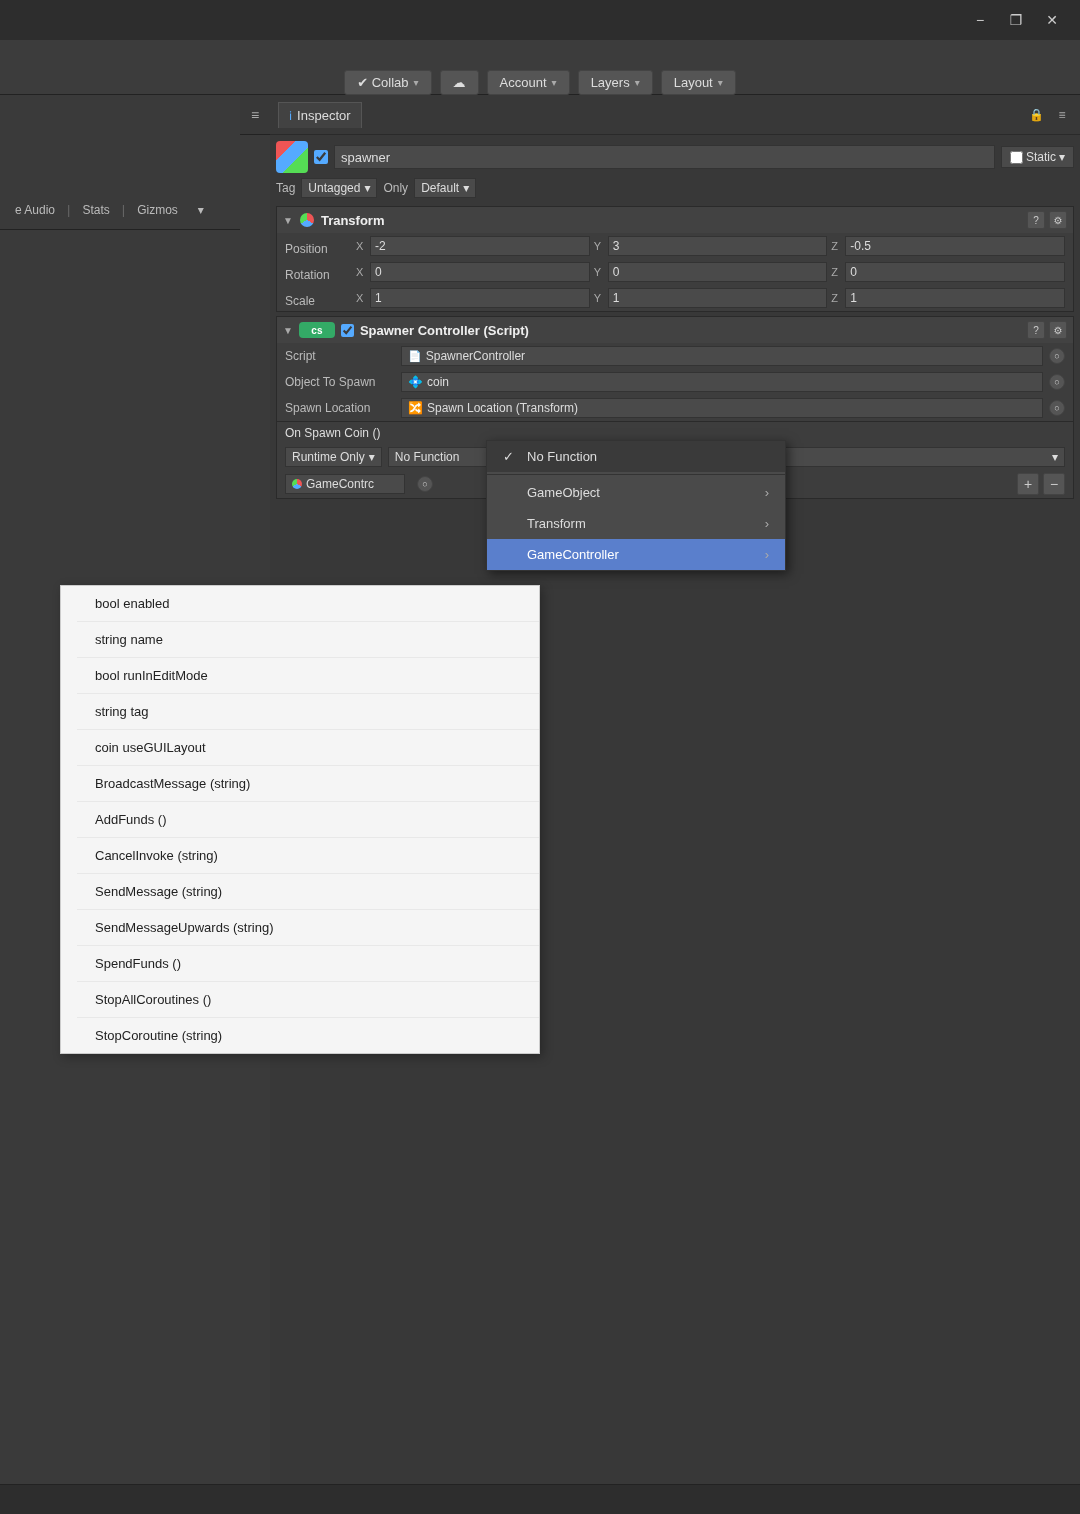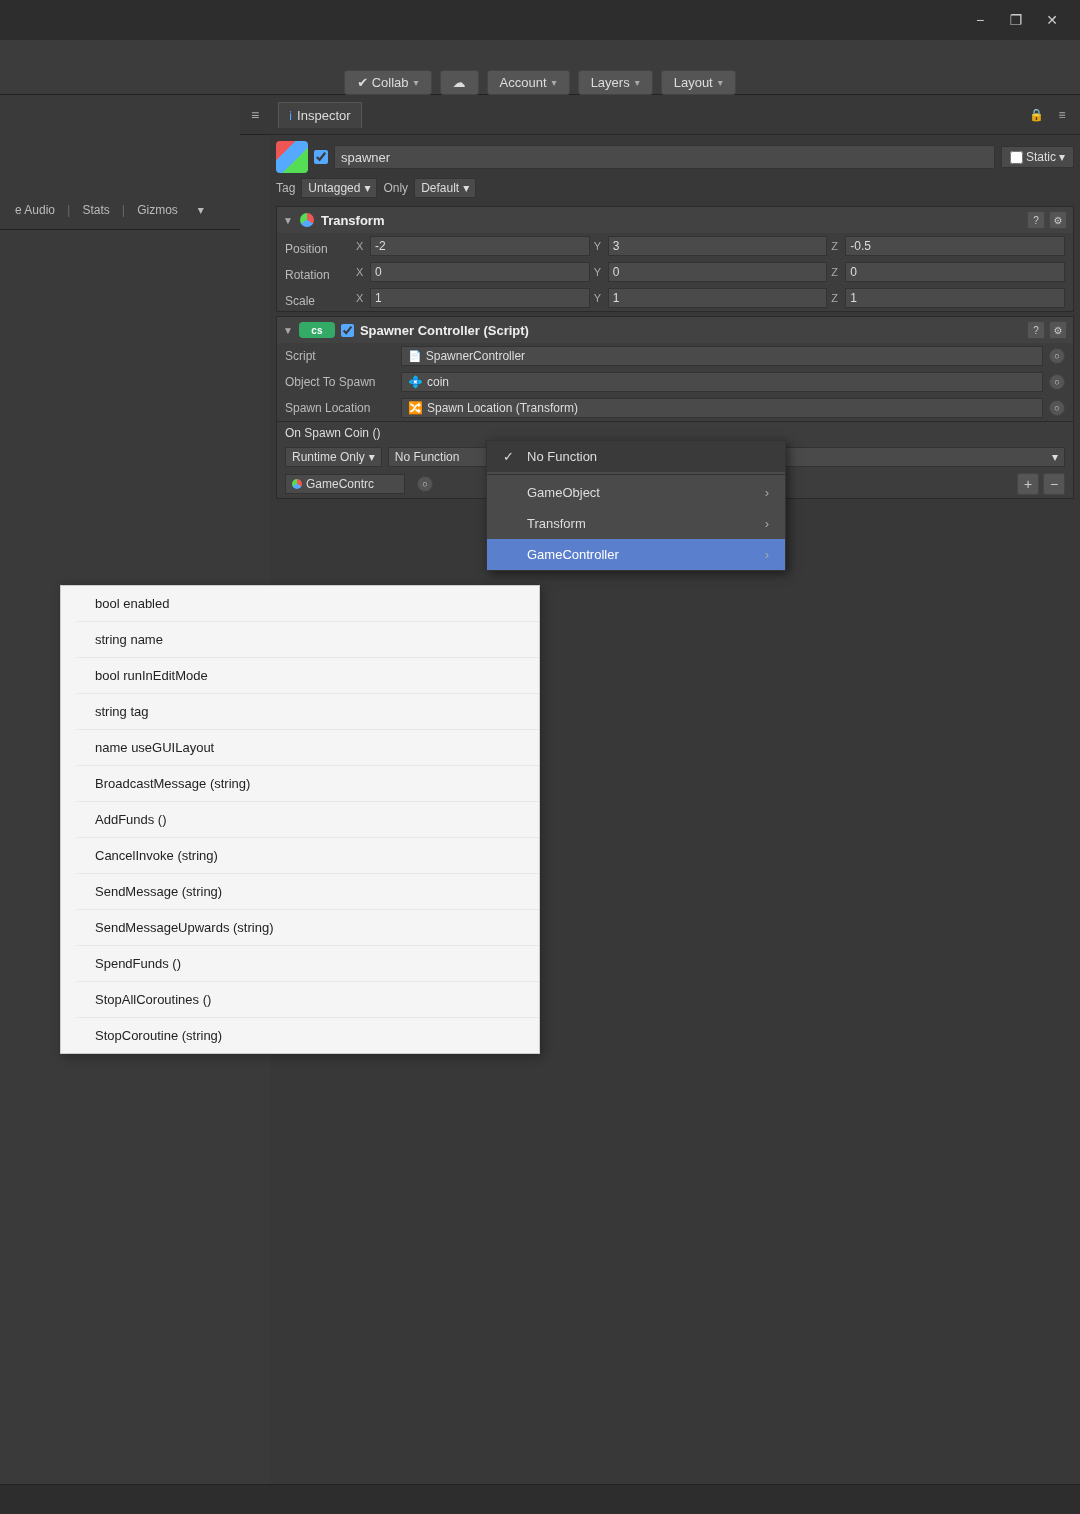--- a/index.html
+++ b/index.html
@@ -666,21 +666,21 @@
     <span>GameController</span>
     <span class="arrow-right">›</span>
   </div>
 </div>
 
 <div class="sub-list">
   <div class="sub-item">bool enabled</div>
   <div class="sub-item">string name</div>
   <div class="sub-item">bool runInEditMode</div>
   <div class="sub-item">string tag</div>
-  <div class="sub-item">name useGUILayout</div>
+  <div class="sub-item">coin useGUILayout</div>
   <div class="sub-item">BroadcastMessage (string)</div>
   <div class="sub-item">AddFunds ()</div>
   <div class="sub-item">CancelInvoke (string)</div>
   <div class="sub-item">SendMessage (string)</div>
   <div class="sub-item">SendMessageUpwards (string)</div>
   <div class="sub-item">SpendFunds ()</div>
   <div class="sub-item">StopAllCoroutines ()</div>
   <div class="sub-item">StopCoroutine (string)</div>
 </div>
 

